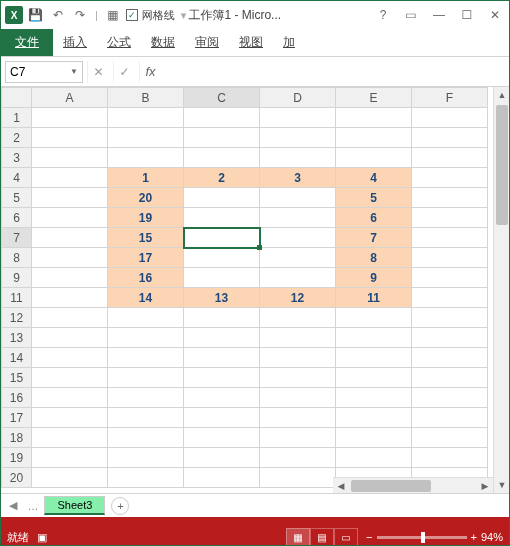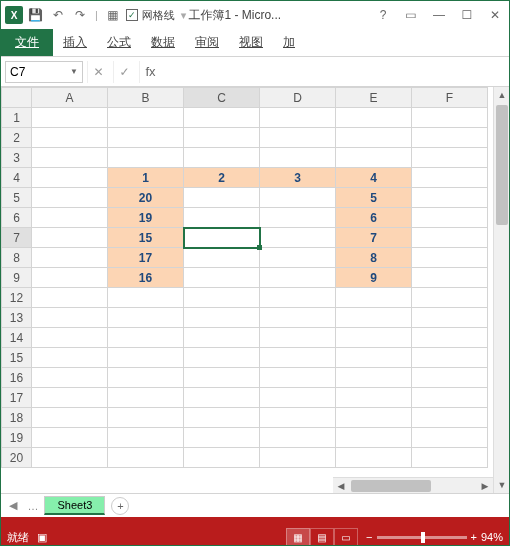--- a/index.html
+++ b/index.html
@@ -19,21 +19,21 @@
 
 .ribbon { height: 28px; background: #fff; display: flex; align-items: stretch; font-size: 12px; border-bottom: 1px solid #d4d4d4; }
 .ribbon .tab { padding: 0 10px; display: flex; align-items: center; color: #444; cursor: pointer; text-decoration: underline; }
 .ribbon .tab.file { background: #217346; color: #fff; padding: 0 14px; }
 
 
 .fbar { height: 30px; display: flex; align-items: center; border-bottom: 1px solid #d4d4d4; padding: 4px; gap: 4px; }
 .namebox { width: 78px; height: 22px; border: 1px solid #ccc; font-size: 12px; padding: 0 4px; display: flex; align-items: center; justify-content: space-between; }
 .namebox .dd { font-size: 8px; color: #666; }
 .fbar .fbtn { width: 22px; height: 22px; display: flex; align-items: center; justify-content: center; color: #999; font-size: 12px; border-left: 1px solid #eee; }
-.fbar .fx { color: #666; font-size: 13px; }
+.fbar .fx { font-style: italic; color: #666; font-size: 13px; }
 .fbar .finput { flex: 1; height: 22px; border: none; }
 
 
 .grid-wrap { position: relative; height: 406px; overflow: hidden; }
 .grid { border-collapse: collapse; font-size: 12px; color: #333; }
 .grid th, .grid td { border: 1px solid #d4d4d4; text-align: center; font-weight: normal; }
 .grid th { background: #f0f0f0; color: #555; }
 .grid .corner { width: 30px; height: 20px; }
 .grid .colh { width: 76px; height: 20px; }
 .grid .rowh { width: 30px; height: 20px; }
@@ -200,20 +200,29 @@
         <tr>
           <th class="rowh">9</th>
           <td class=""></td>
           <td class=" filled">16</td>
           <td class=""></td>
           <td class=""></td>
           <td class=" filled">9</td>
           <td class=""></td>
         </tr>
         <tr>
+          <th class="rowh">11</th>
+          <td class=""></td>
+          <td class=" filled">14</td>
+          <td class=" filled">13</td>
+          <td class=" filled">12</td>
+          <td class=" filled">11</td>
+          <td class=""></td>
+        </tr>
+        <tr>
           <th class="rowh">12</th>
           <td class=""></td>
           <td class=""></td>
           <td class=""></td>
           <td class=""></td>
           <td class=""></td>
           <td class=""></td>
         </tr>
         <tr>
           <th class="rowh">13</th>

